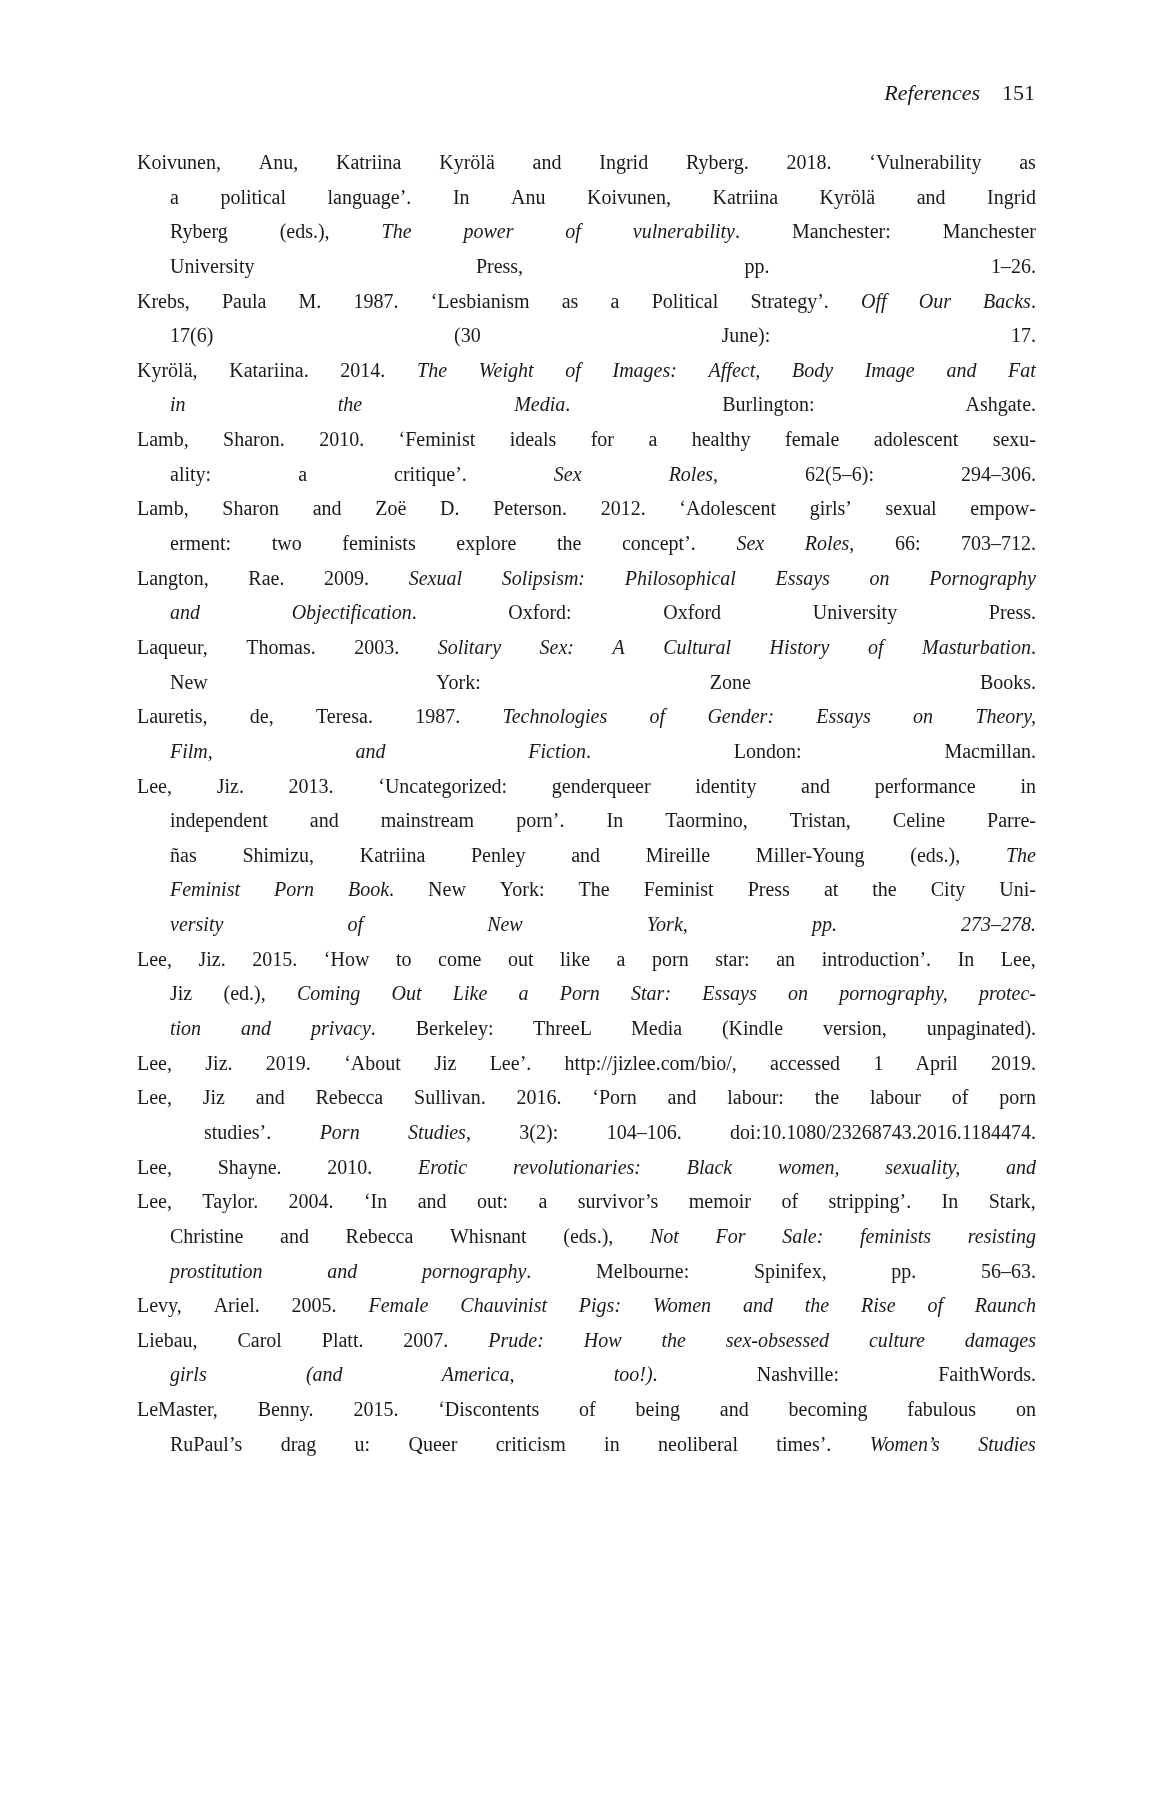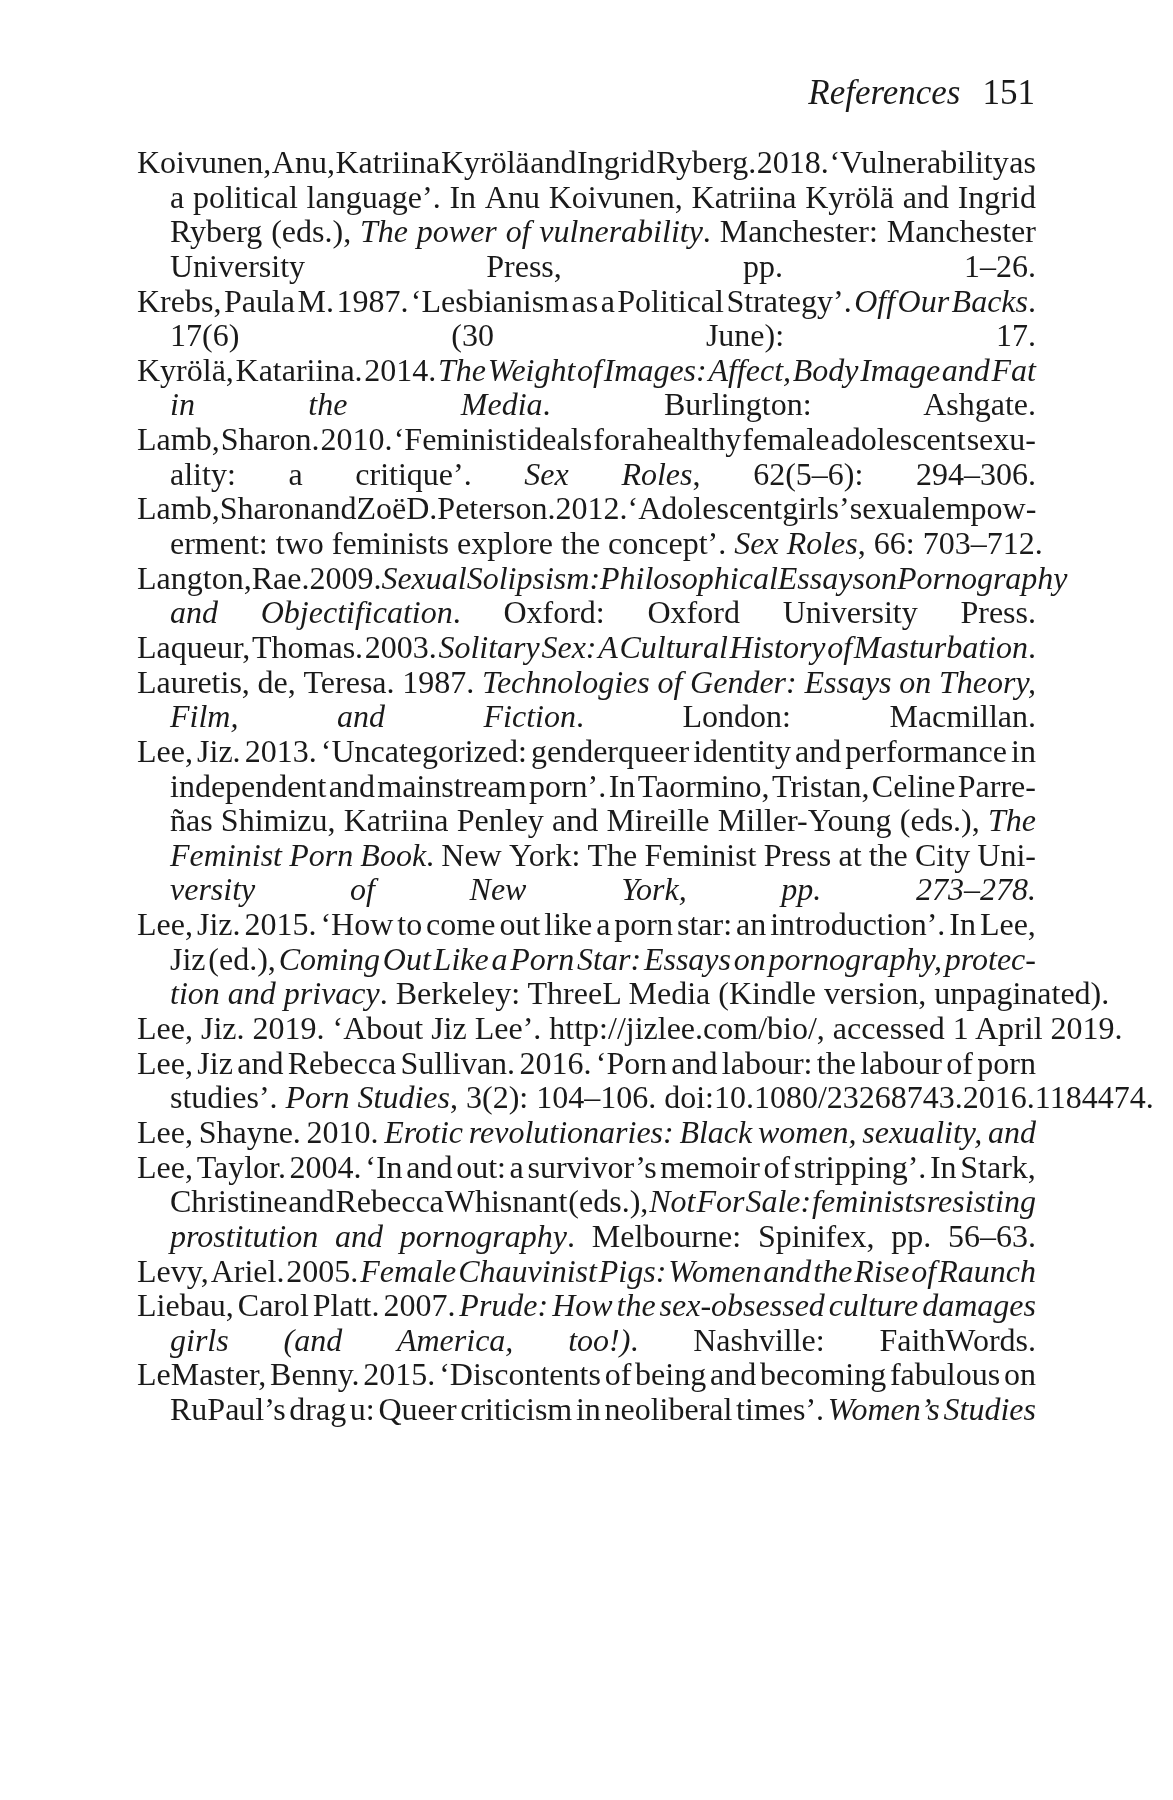--- a/index.html
+++ b/index.html
@@ -1,23 +1,23 @@
 <!DOCTYPE html>
 <html><head>
 <meta charset="utf-8">
 <style>
   html, body { margin:0; padding:0; background:#ffffff; }
   body { width:1173px; height:1800px; position:relative; overflow:hidden;
          font-family:"Liberation Serif","DejaVu Serif",serif; color:#1a1a1a; }
-  .header { position:absolute; top:76px; right:138px; font-size:35px; line-height:34px;
+  .header { position:absolute; top:76px; right:138px; font-size:22px; line-height:34px;
             white-space:nowrap; }
   .header .title { font-style:italic; margin-right:22px; }
   .refs { position:absolute; left:137px; top:145px; width:899px; }
   .entry { margin:0; }
-  .line { display:block; height:34.65px; line-height:34.65px; font-size:32px;
+  .line { display:block; height:34.65px; line-height:34.65px; font-size:20px;
           text-align:justify; text-align-last:justify; white-space:nowrap; overflow:visible; }
   .line.first { padding-left:0; }
   .line.cont { padding-left:33px; }
   .it { font-style:italic; }
   .jline { display:flex; justify-content:space-between; white-space:nowrap; }
 </style>
 </head>
 <body>
 
 <div class="header">
@@ -178,20 +178,23 @@
           <span><span>2003.</span></span>
           <span><span class="it">Solitary</span></span>
           <span><span class="it">Sex:</span></span>
           <span><span class="it">A</span></span>
           <span><span class="it">Cultural</span></span>
           <span><span class="it">History</span></span>
           <span><span class="it">of</span></span>
           <span><span class="it">Masturbation</span><span>.</span></span>
         </div>
       </div>
+      <div class="line cont">
+        <div style="white-space: nowrap;"><span><span>New</span></span> <span><span>York:</span></span> <span><span>Zone</span></span> <span><span>Books.</span></span></div>
+      </div>
     </div>
     <div class="entry">
       <div class="line first">
         <div class="jline">
           <span><span>Lauretis,</span></span>
           <span><span>de,</span></span>
           <span><span>Teresa.</span></span>
           <span><span>1987.</span></span>
           <span><span class="it">Technologies</span></span>
           <span><span class="it">of</span></span>
@@ -322,21 +325,21 @@
           <span><span>‘Porn</span></span>
           <span><span>and</span></span>
           <span><span>labour:</span></span>
           <span><span>the</span></span>
           <span><span>labour</span></span>
           <span><span>of</span></span>
           <span><span>porn</span></span>
         </div>
       </div>
       <div class="line cont">
-        <div style="white-space: nowrap;"><span><span>studies’.</span></span> <span><span class="it">Porn</span></span> <span><span class="it">Studies</span><span>,</span></span> <span><span>3(2):</span></span> <span><span>104–106.</span></span> <span><span>doi:10.1080/23268743.2016.1184474.</span></span></div>
+        <div style="white-space: nowrap; margin-left: 34px;"><span><span>studies’.</span></span> <span><span class="it">Porn</span></span> <span><span class="it">Studies</span><span>,</span></span> <span><span>3(2):</span></span> <span><span>104–106.</span></span> <span><span>doi:10.1080/23268743.2016.1184474.</span></span></div>
       </div>
     </div>
     <div class="entry">
       <div class="line first">
         <div class="jline">
           <span><span>Lee,</span></span>
           <span><span>Shayne.</span></span>
           <span><span>2010.</span></span>
           <span><span class="it">Erotic</span></span>
           <span><span class="it">revolutionaries:</span></span>

